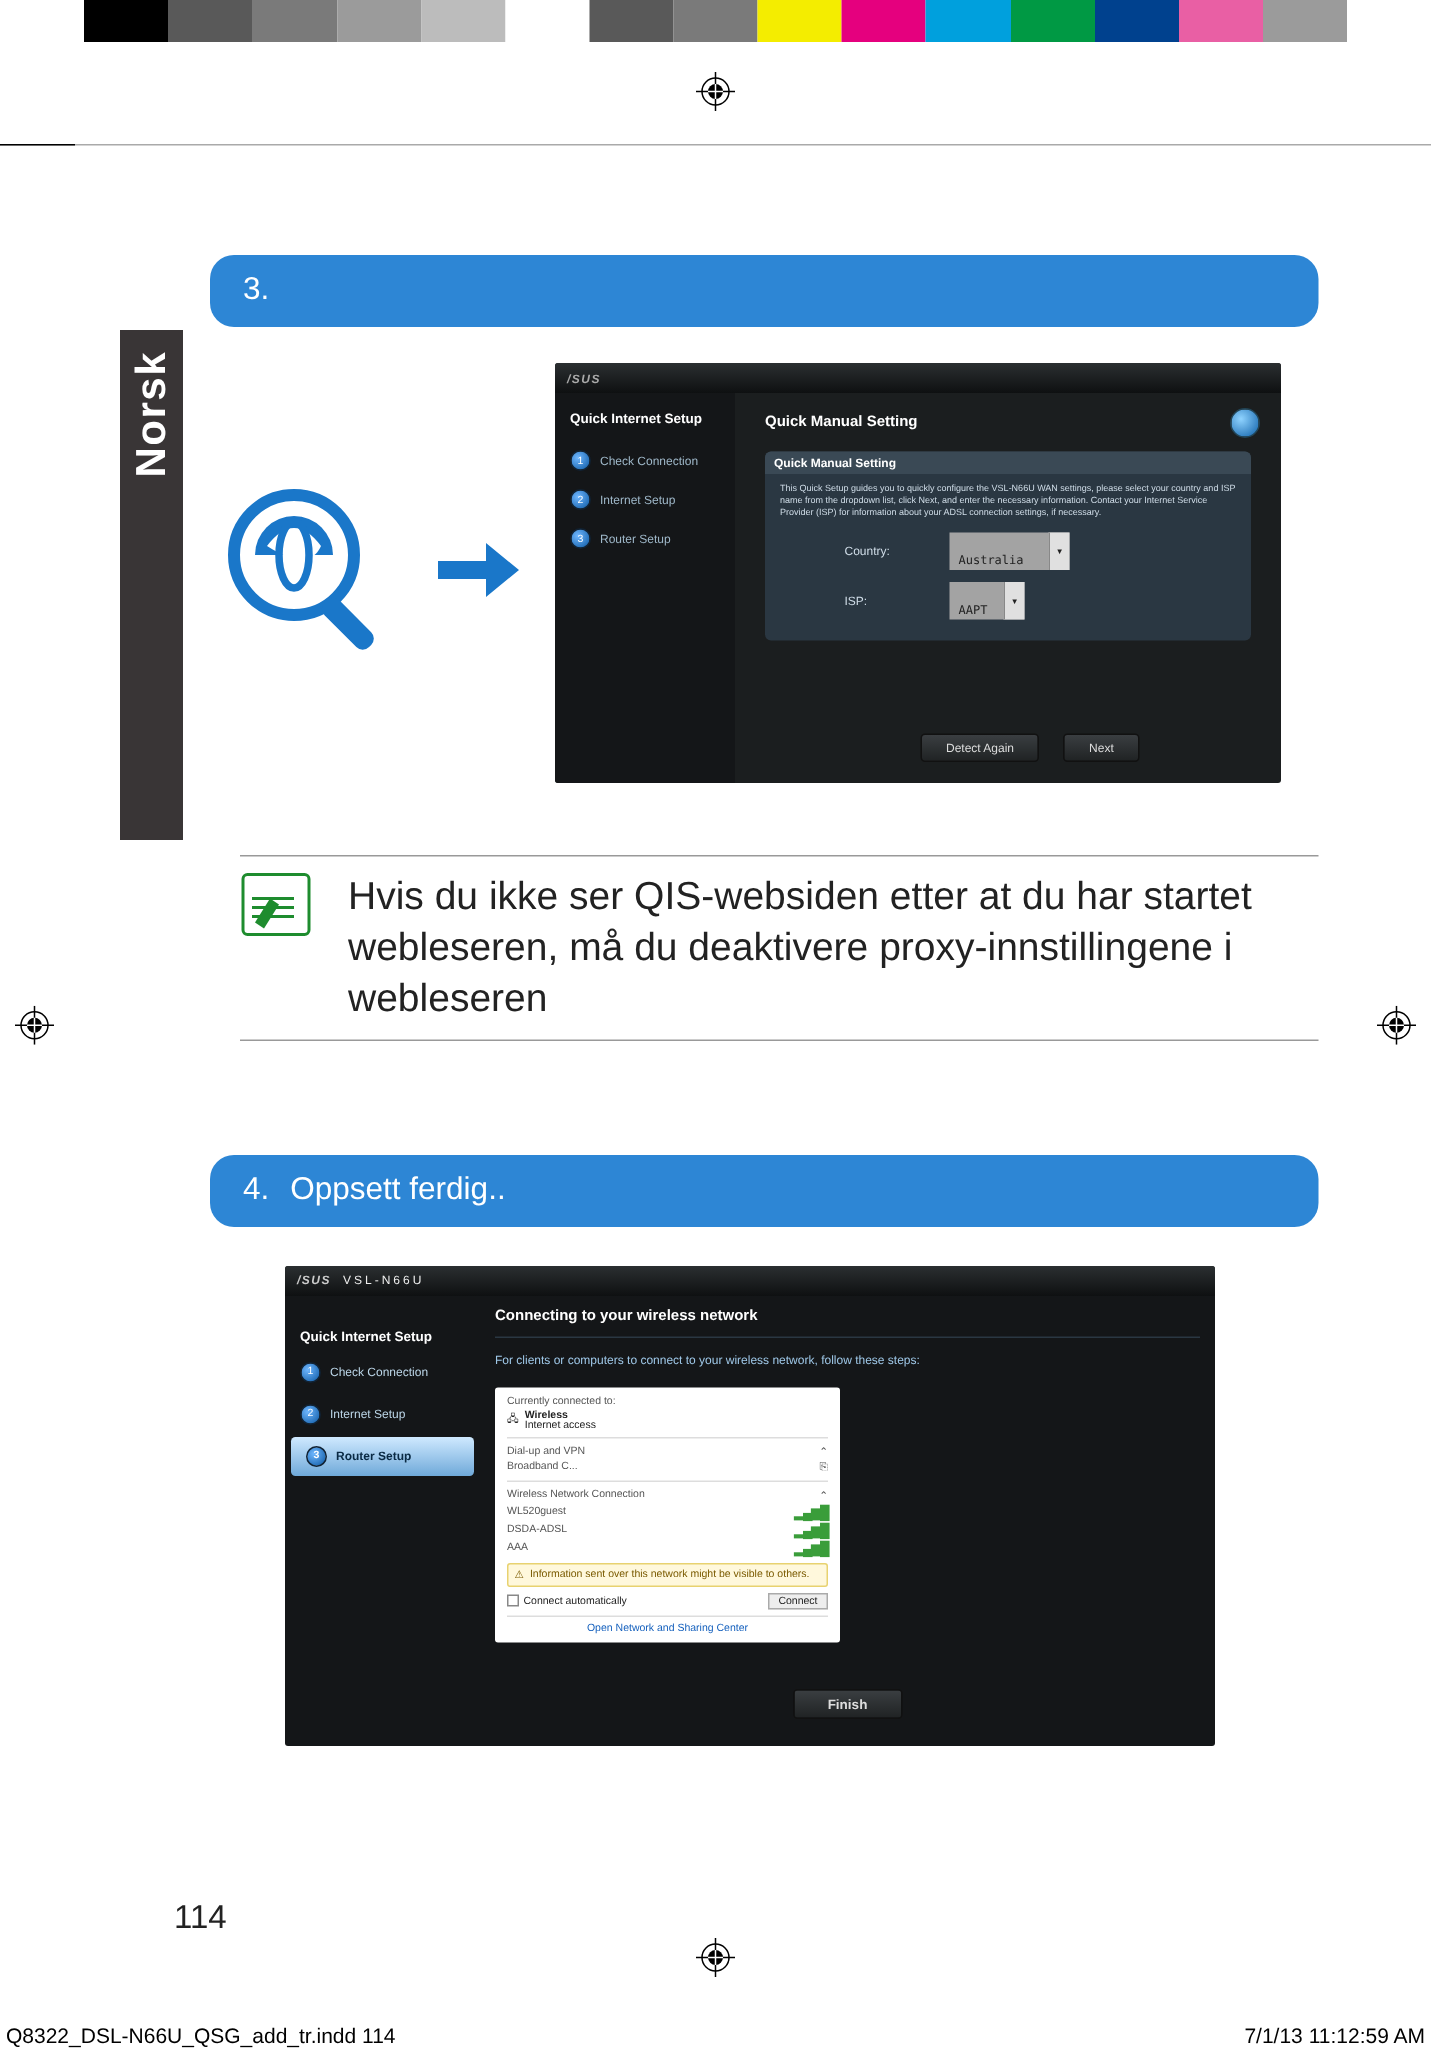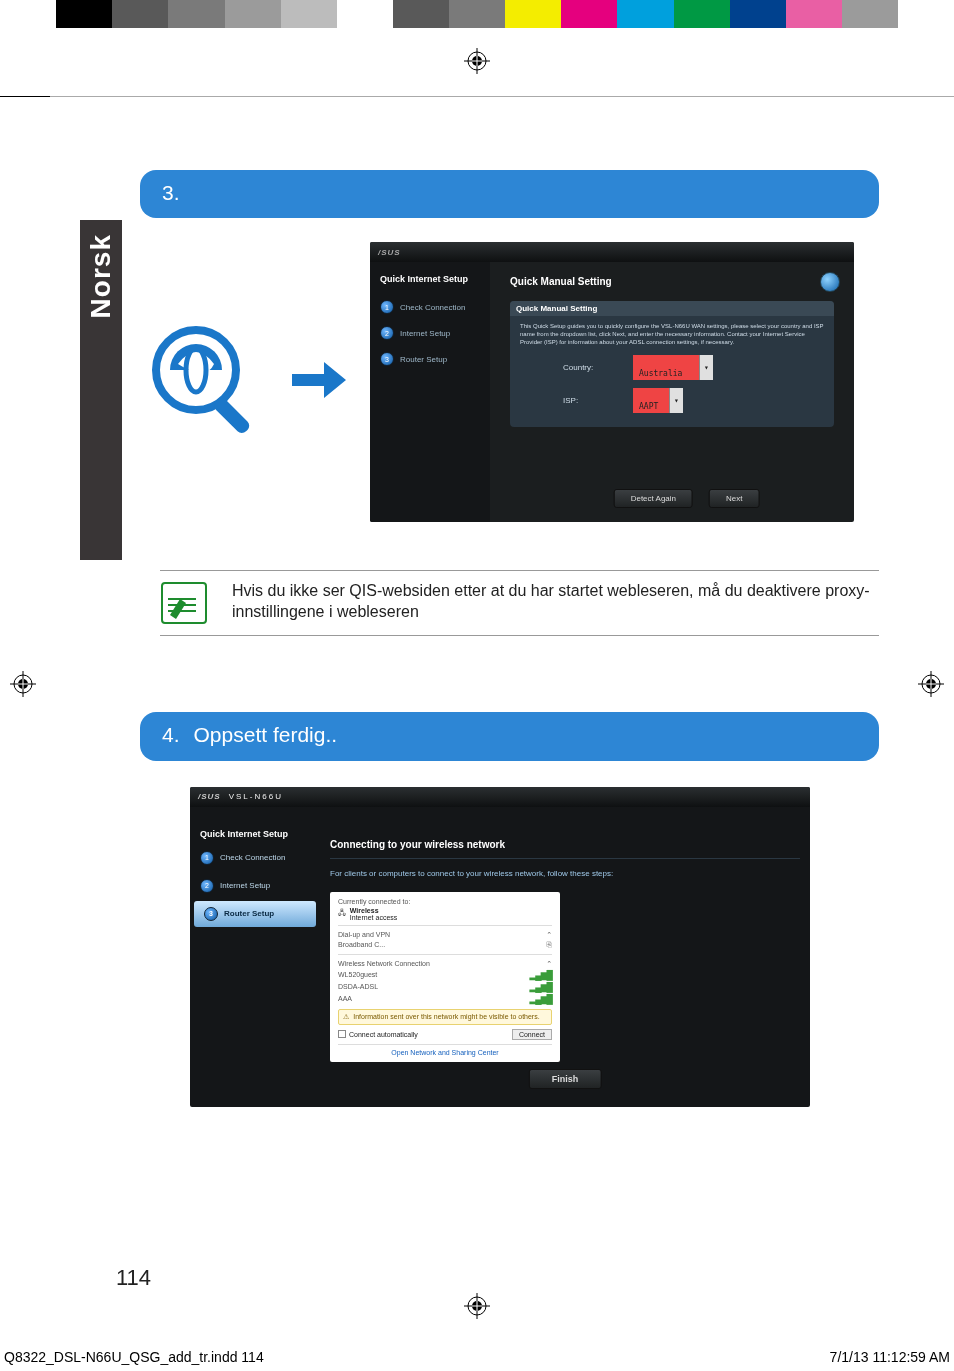--- a/index.html
+++ b/index.html
@@ -100,37 +100,37 @@
   }
   .shot1 .main .title { color:#fff; font-size:10px; font-weight:700; }
   .shot1 .main .badge { position:absolute; right:14px; top:10px; width:20px; height:20px; border-radius:50%; background: radial-gradient(circle at 35% 35%, #8fd3ff, #0d5fa8); border:1px solid #245; }
   .shot1 .panel {
     margin-top: 14px; background: #2a3742; border-radius: 4px; padding: 8px 10px 14px 10px;
   }
   .shot1 .panel .ptitle { background:#3a4955; color:#fff; font-size:8px; font-weight:700; padding:3px 6px; margin:-8px -10px 6px -10px; border-radius:4px 4px 0 0;}
   .shot1 .panel .pdesc { color:#d0dde8; font-size:6px; line-height:1.35; }
   .shot1 .panel .row { display:flex; align-items:center; gap:10px; margin-top:8px; font-size:8px; color:#d0dde8;margin-left:43px;}
   .shot1 .panel .row .lab { width:60px; }
-  .shot1 .panel .row .sel { background:#ef4444; color:#222; padding:14px 18px 2px 6px; font-family:monospace; font-size:8px; position:relative; min-width:80px;}
+  .shot1 .panel .row .sel { background:#a3a3a3; color:#222; padding:14px 18px 2px 6px; font-family:monospace; font-size:8px; position:relative; min-width:80px;}
   .shot1 .panel .row .sel .car { position:absolute; right:0; top:0; bottom:0; width:14px; background:#e0e0e0; border-left:1px solid #888; display:flex; align-items:center; justify-content:center;}
   .shot1 .btnrow { position:absolute; bottom:14px; left:50%; transform:translateX(-40%); display:flex; gap:16px; }
   .shot1 .btnrow .b { background: linear-gradient(#3a3e41,#202324); color:#ddd; font-size:8px; padding:4px 16px; border-radius:3px; border:1px solid #111;}
 
   .note-block {
     margin-left: 80px;
     margin-top: 48px;
     display: flex;
     gap: 24px;
     align-items: flex-start;
     border-top: 1px solid #999;
     border-bottom: 1px solid #999;
     padding: 10px 0;
   }
   .note-icon { flex:0 0 auto; width: 48px; height: 44px; }
-  .note-text { font-size: 16px; color: #222; line-height:1.3; }
+  .note-text { font-size: 26px; color: #222; line-height:1.3; }
 
   .step4 { margin-top: 76px; }
 
   .shot2 {
     margin-left: 110px;
     margin-top: 26px;
     width: 620px;
     height: 320px;
     background: #141618;
     border-radius: 2px;
@@ -138,21 +138,21 @@
     overflow: hidden;
   }
   .shot2 .asus-bar { height: 20px; background: linear-gradient(#2b2f31,#0e1011); display:flex; align-items:center; padding-left:8px; color:#ccc; font-size:8px; font-weight:700; letter-spacing:1px; gap:8px;}
   .shot2 .asus-bar .model { font-weight:400; letter-spacing:2px; color:#eee;text-align:right;}
   .shot2 .side { position:absolute; left:0; top:36px; width:130px; }
   .shot2 .side .qtitle { color:#fff; font-weight:700; font-size:9px; padding:6px 10px; }
   .shot2 .side .item { color:#bcd6e8; font-size:8px; padding:6px 10px; display:flex; align-items:center; gap:6px; margin-bottom:2px;}
   .shot2 .side .item .dot { width:14px; height:14px; border-radius:50%; background: radial-gradient(circle at 35% 35%, #6fb7ff, #0a56a0); border:1px solid #123; font-size:7px; color:#fff; display:flex; align-items:center; justify-content:center;}
   .shot2 .side .item.active { background: linear-gradient(#cfe9ff,#6fa9d9); color:#0a2a44; font-weight:700; border-radius:3px; margin:0 4px;}
   .shot2 .main { position:absolute; left:140px; top:24px; right:10px; bottom:10px; }
-  .shot2 .main .ctitle { color:#fff; font-size:10px; font-weight:700; padding:4px 0 8px; border-bottom:1px solid #2a3742;margin-top:24px;}
+  .shot2 .main .ctitle { color:#fff; font-size:10px; font-weight:700; padding:4px 0 8px; border-bottom:1px solid #2a3742;}
   .shot2 .main .sub { color:#9fc8e8; font-size:8px; margin-top:10px;}
   .shot2 .cols { display:flex; gap:20px; margin-top:14px;}
   .shot2 .col-l { width:190px; color:#cfe0ee; font-size:7.5px; line-height:1.4;}
   .shot2 .col-l p { margin-bottom:10px; }
   .shot2 .winbox { width:230px; background:#fff; border-radius:2px; padding:6px 8px; font-size:7px; color:#222; }
   .shot2 .winbox .whead { display:flex; align-items:center; gap:4px; color:#555;}
   .shot2 .winbox .line { border-top:1px solid #ddd; margin:4px 0;}
   .shot2 .winbox .link { color:#1560bd; }
   .shot2 .winbox .net { display:flex; justify-content:space-between; align-items:center; padding:1px 0; color:#555;}
   .shot2 .winbox .bars { color:#3a9d3a; font-size:9px; letter-spacing:-1px;}

